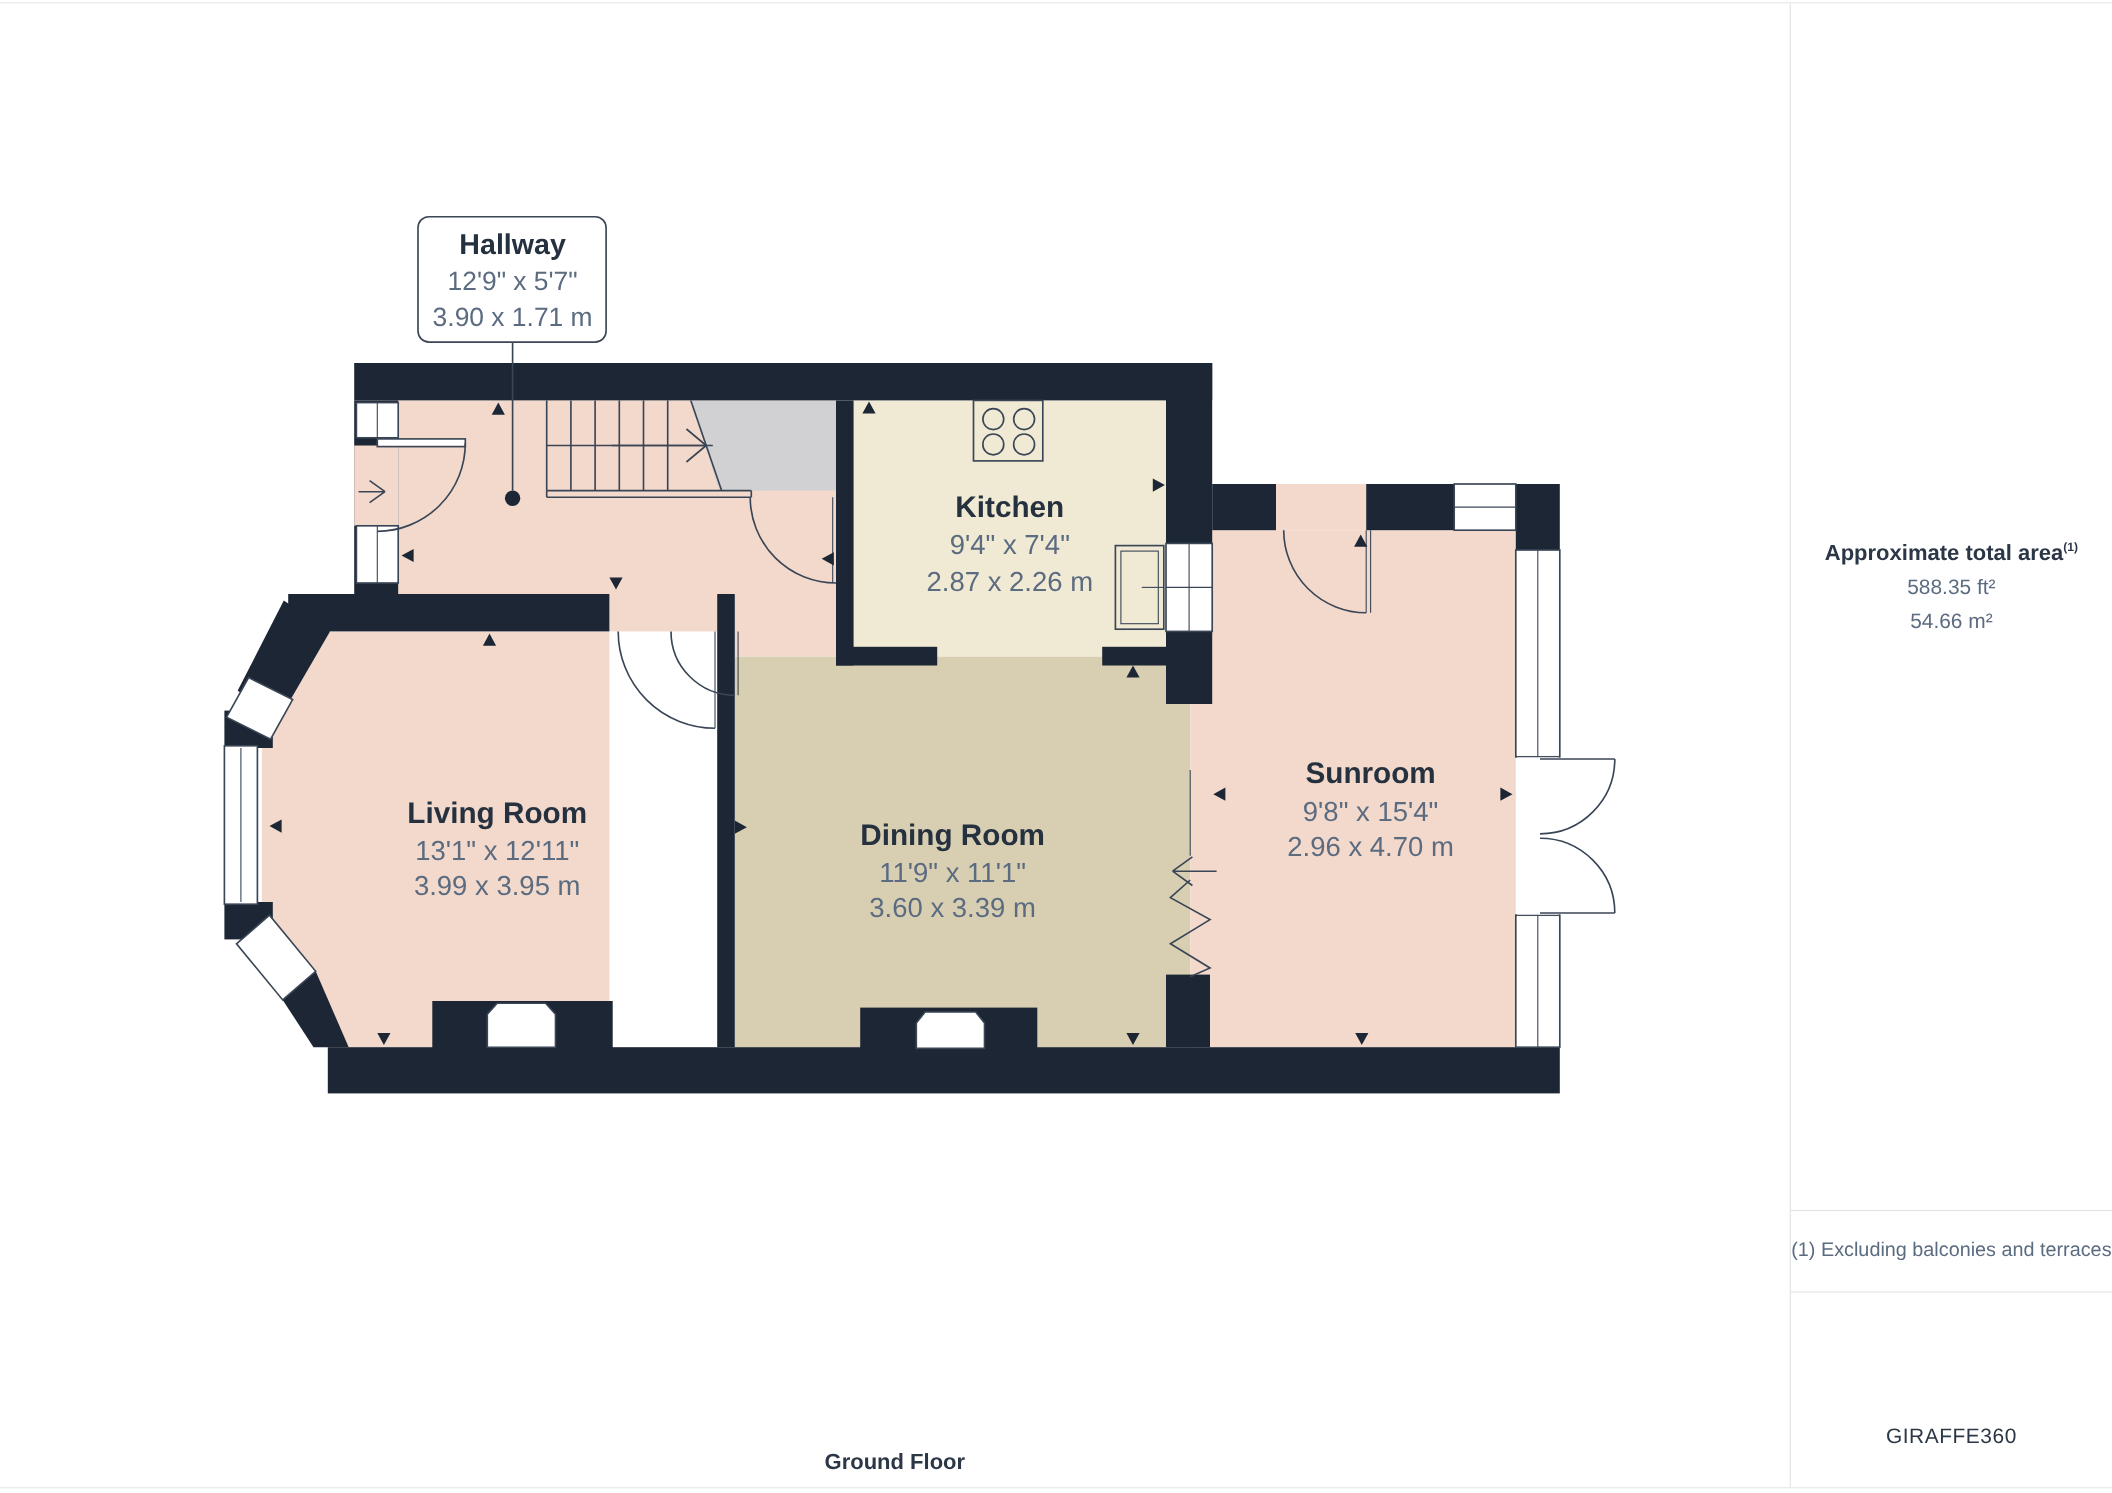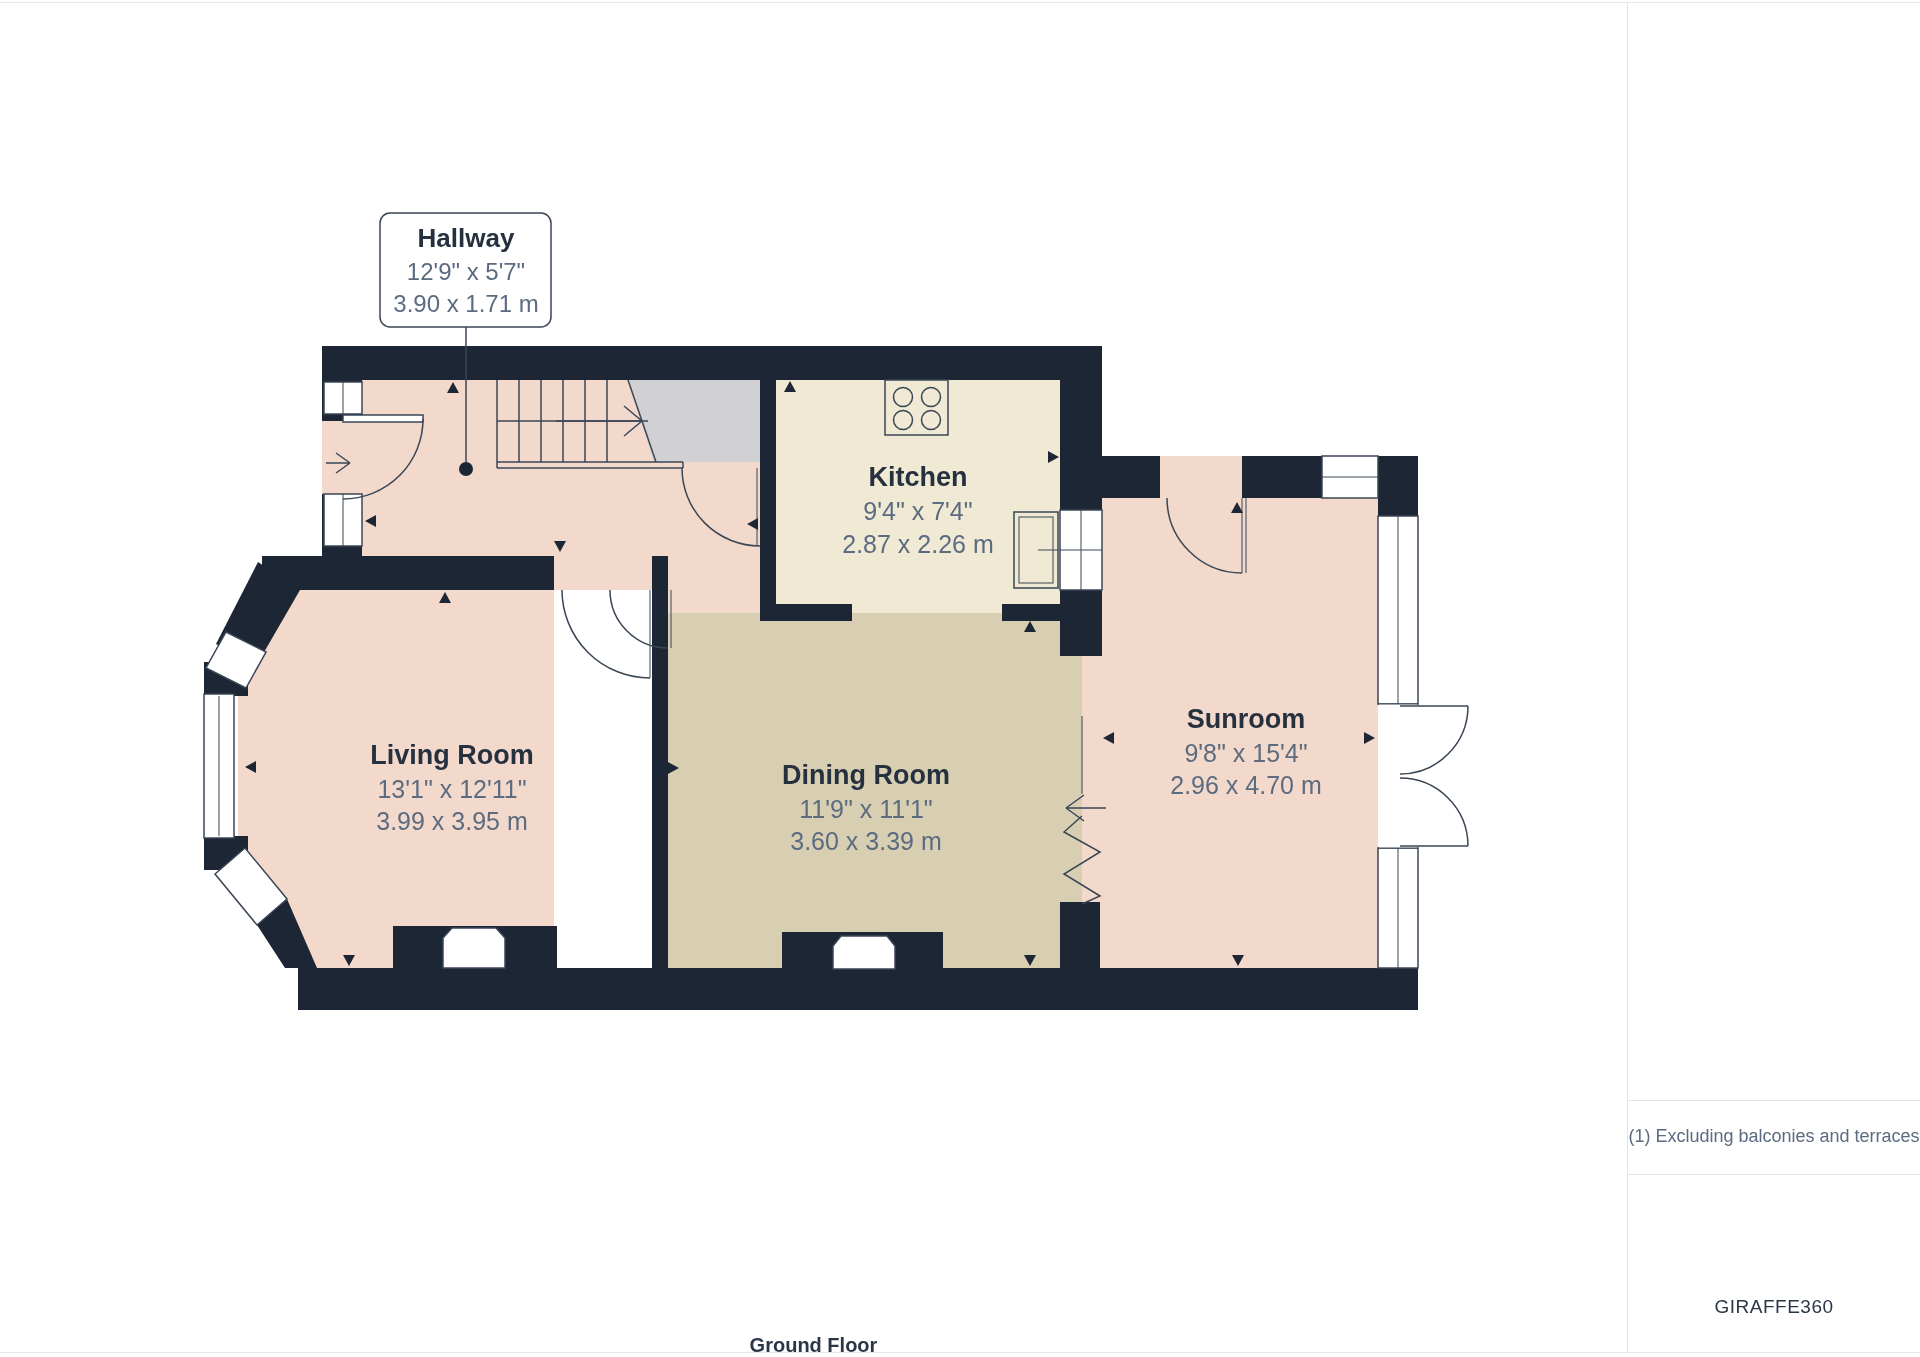--- a/index.html
+++ b/index.html
@@ -1,20 +1,20 @@
 <!DOCTYPE html>
 <html><head>
 <meta charset="utf-8">
 <style>
   html,body{margin:0;padding:0;background:#fff;}
   body{width:1920px;height:1357px;position:relative;font-family:"Liberation Sans",sans-serif;overflow:hidden;}
   .hairline-top{position:absolute;left:0;top:2px;width:1920px;height:1px;background:#e7e7e7;}
   .hairline-bottom{position:absolute;left:0;top:1352px;width:1920px;height:1px;background:#e7e7e7;}
   .v-divider{position:absolute;left:1627px;top:3px;width:1px;height:1349px;background:#e2e2e2;}
-  .plan-area{position:absolute;left:0;top:16px;width:1627px;height:1223px;}
+  .plan-area{position:absolute;left:0;top:0;width:1627px;height:1223px;}
   .floor-label{position:absolute;left:0;top:1318px;width:1627px;text-align:center;
     font-size:20px;font-weight:700;color:#2b3747;}
   .sidebar{position:absolute;left:1628px;top:0;width:292px;height:1357px;}
   .area-block{position:absolute;top:492px;left:0;width:100%;text-align:center;color:#2b3747;}
   .area-title{font-size:20px;font-weight:700;}
   .area-title sup{font-size:11px;font-weight:700;}
   .area-val{font-size:19px;color:#5b6b80;margin-top:9px;}
   .sb-div1{position:absolute;top:1100px;left:0;width:100%;height:1px;background:#e4e4e4;}
   .sb-div2{position:absolute;top:1174px;left:0;width:100%;height:1px;background:#e4e4e4;}
   .footnote{position:absolute;top:1126px;left:0;width:100%;text-align:center;
@@ -232,17 +232,22 @@
       <text class="rdim" x="1246" y="746">9'8" x 15'4"</text>
       <text class="rdim" x="1246" y="778">2.96 x 4.70 m</text>
     </g>
   </g>
 </svg>
 
 <div class="floor-label">Ground Floor</div>
 </div>
 
 <div class="sidebar">
+  <div class="area-block">
+    <div class="area-title"><span>Approximate total area</span><sup>(1)</sup></div>
+    <div class="area-val">588.35 ft²</div>
+    <div class="area-val">54.66 m²</div>
+  </div>
   <div class="sb-div1"></div>
   <div class="footnote">(1) Excluding balconies and terraces</div>
   <div class="sb-div2"></div>
   <div class="brand"><span>GIRAFFE</span><b>360</b></div>
 </div>
 
 </body></html>

